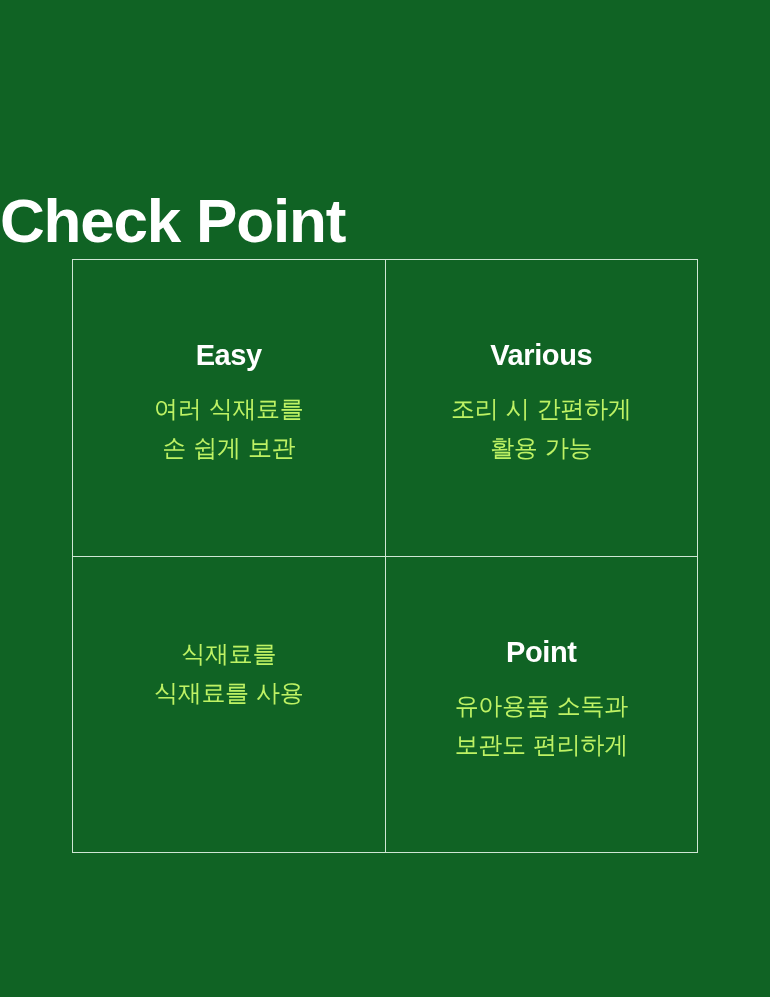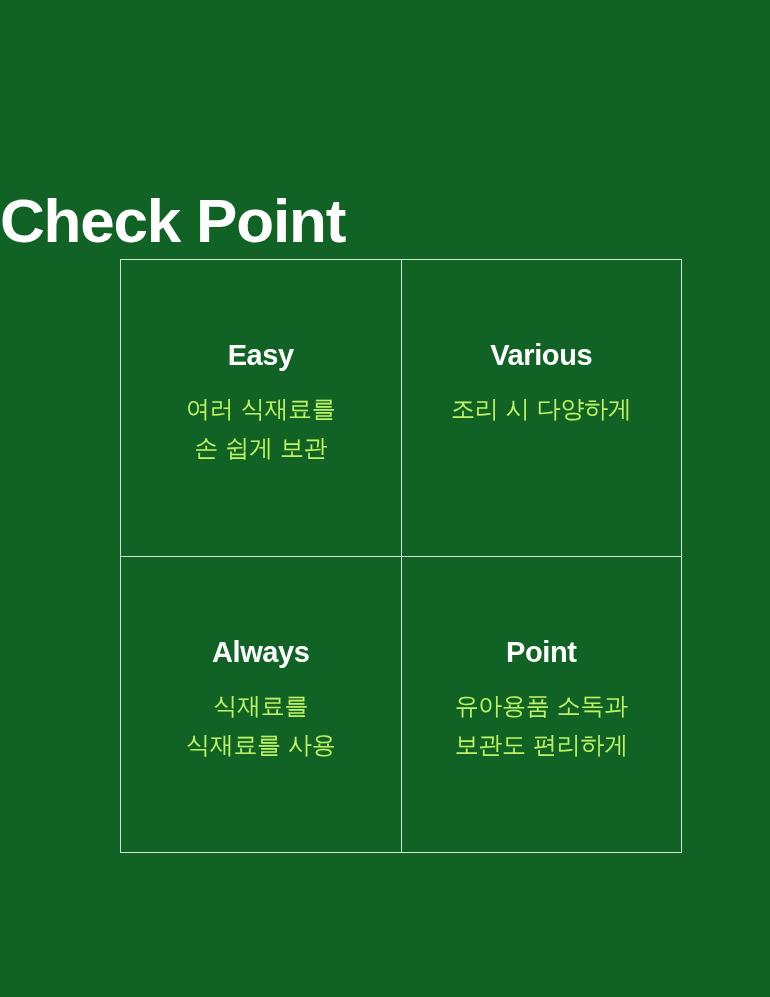--- a/index.html
+++ b/index.html
@@ -39,29 +39,28 @@
     letter-spacing: -1.2px;
     line-height: 74px;
     white-space: nowrap;
   }
 
   
   .check-grid {
     position: absolute;
     left: 72px;
     top: 259px;
-    width: 562px;
+    width: 626px;
     height: 594px;
     display: grid;
     grid-template-columns: 1fr 1fr;
     grid-template-rows: 1fr 1fr;
     border-top: 1.5px solid #cfe6d4;
     border-left: 1.5px solid #cfe6d4;
     box-sizing: border-box;
-    margin-left: 48px;
   }
 
   .cell {
     position: relative;
     border-right: 1.5px solid #cfe6d4;
     border-bottom: 1.5px solid #cfe6d4;
     box-sizing: border-box;
     display: flex;
     flex-direction: column;
     align-items: center;
@@ -110,26 +109,26 @@
       <div class="cell-heading">Easy</div>
       <div class="cell-body">
         <span class="cell-body-line">여러 식재료를</span>
         <span class="cell-body-line">손 쉽게 보관</span>
       </div>
     </div>
 
     <div class="cell">
       <div class="cell-heading">Various</div>
       <div class="cell-body">
-        <span class="cell-body-line">조리 시 다양하게</span>
+        <span class="cell-body-line">조리 시 간편하게</span>
+        <span class="cell-body-line">활용 가능</span>
       </div>
     </div>
 
     <div class="cell">
-      <div class="cell-heading">Always</div>
       <div class="cell-body">
         <span class="cell-body-line">식재료를</span>
         <span class="cell-body-line">식재료를 사용</span>
       </div>
     </div>
 
     <div class="cell">
       <div class="cell-heading">Point</div>
       <div class="cell-body">
         <span class="cell-body-line">유아용품 소독과</span>

